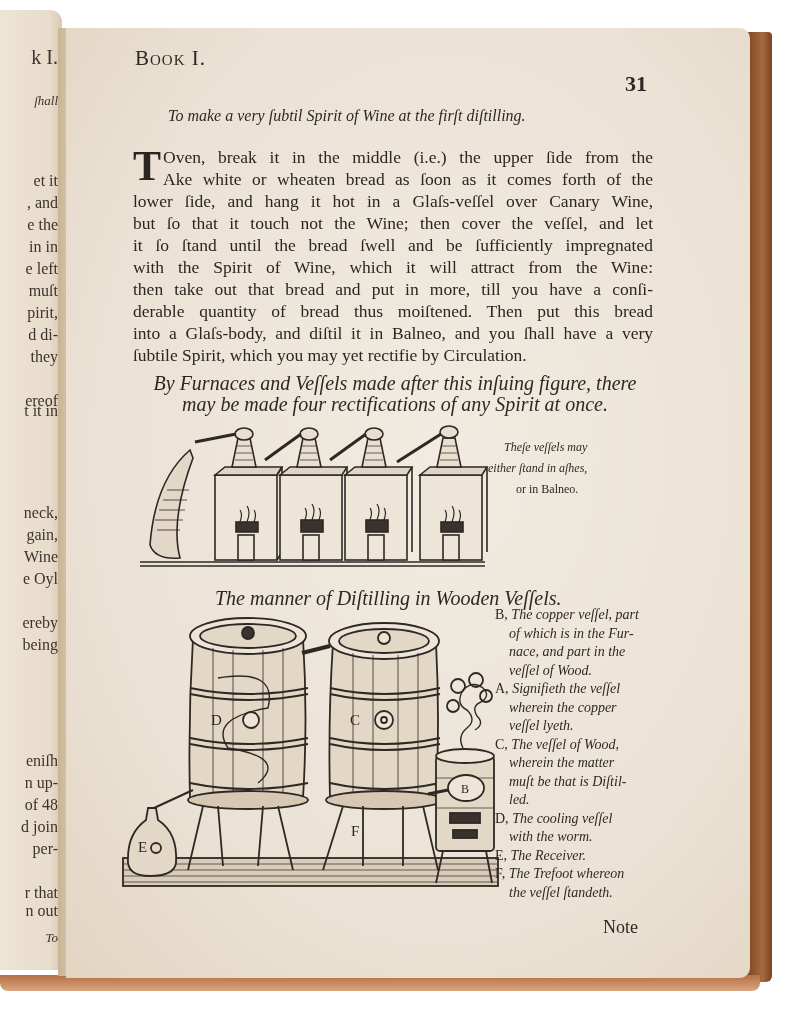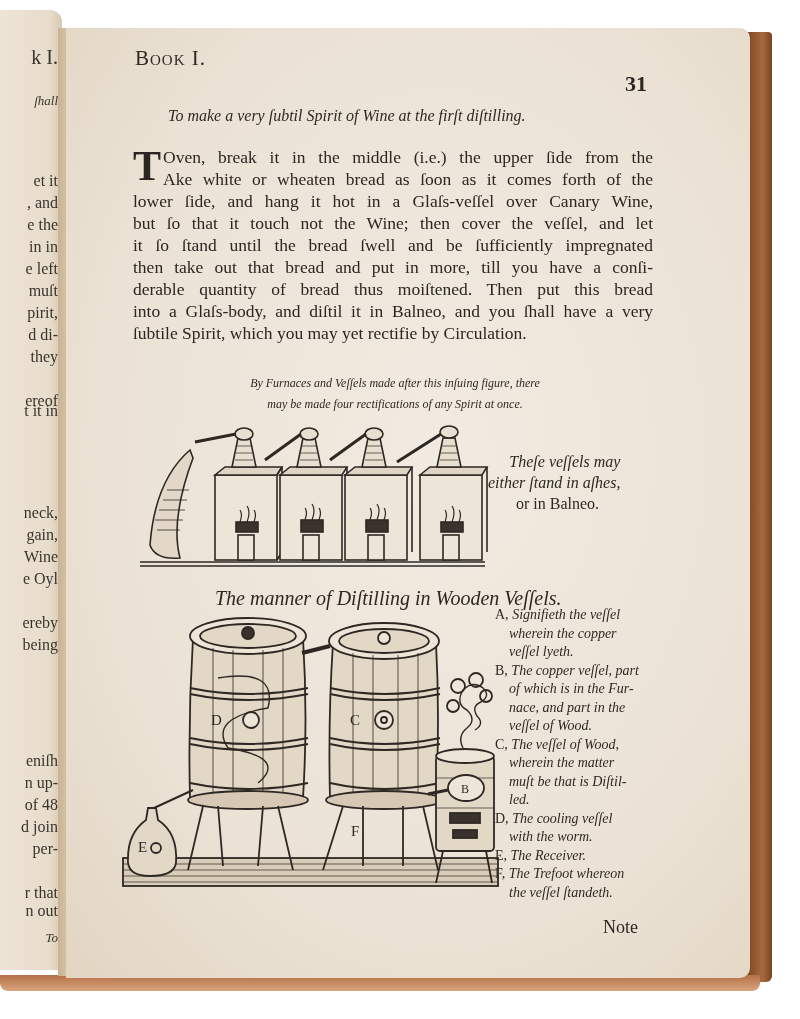--- a/index.html
+++ b/index.html
@@ -47,24 +47,24 @@
       font-family: "Liberation Serif", serif; }
     .running-head .pageno { position: absolute; left: 490px; top: 0; font-size: 22px; font-weight: bold;
       font-family: "Liberation Serif", serif; margin-top: 25px; }
     .section-title { top: 107px; left: 168px; font-size: 16px; font-style: italic;
       font-family: "Liberation Serif", serif; }
     .body-text { top: 146px; left: 133px; width: 520px; font-size: 17.5px; line-height: 22px;
       font-family: "Liberation Serif", serif; color: #2c2623; }
     .body-text .ln { display: block; text-align: justify; text-align-last: justify; white-space: nowrap; }
     .body-text .ln.last { text-align-last: left; }
     .dropcap { float: left; font-size: 42px; line-height: 36px; margin-right: 2px; margin-top: 2px; font-weight: bold; }
-    .caption1 { top: 373px; left: 150px; width: 490px; font-size: 12px; font-style: italic; line-height: 21px;
+    .caption1 { top: 373px; left: 150px; width: 490px; font-size: 20px; font-style: italic; line-height: 21px;
       text-align: center; font-family: "Liberation Serif", serif; }
     .fig1 { top: 420px; left: 135px; width: 355px; height: 150px; }
-    .fig1-note { top: 451px; left: 488px; font-size: 16px; font-style: italic; line-height: 21px;
+    .fig1-note { top: 437px; left: 488px; font-size: 12px; font-style: italic; line-height: 21px;
       font-family: "Liberation Serif", serif; }
     .fig1-note .ln { display: block; text-align: right; }
     .fig1-note .ln.roman { font-style: normal; text-align: left; padding-left: 28px; }
     .caption2 { top: 587px; left: 215px; font-size: 20px; font-style: italic;
       font-family: "Liberation Serif", serif; }
     .fig2 { top: 608px; left: 118px; width: 385px; height: 285px; }
     .legend { top: 606px; left: 495px; width: 165px; font-size: 14px; line-height: 18.5px; font-style: italic;
       font-family: "Liberation Serif", serif; }
     .legend .item { margin-bottom: 0; }
     .legend .item .ln { display: block; padding-left: 14px; white-space: nowrap; }
@@ -120,20 +120,21 @@
 
 <div class="abs section-title">To make a very ſubtil Spirit of Wine at the firſt diſtilling.</div>
 
 <div class="abs body-text">
   <span class="dropcap">T</span>
   <span class="ln">Oven, break it in the middle (i.e.) the upper ſide from the</span>
   <span class="ln">Ake white or wheaten bread as ſoon as it comes forth of the</span>
   <span class="ln" style="clear:left">lower ſide, and hang it hot in a Glaſs-veſſel over Canary Wine,</span>
   <span class="ln">but ſo that it touch not the Wine; then cover the veſſel, and let</span>
   <span class="ln">it ſo ſtand until the bread ſwell and be ſufficiently impregnated</span>
+  <span class="ln">with the Spirit of Wine, which it will attract from the Wine:</span>
   <span class="ln">then take out that bread and put in more, till you have a conſi-</span>
   <span class="ln">derable quantity of bread thus moiſtened. Then put this bread</span>
   <span class="ln">into a Glaſs-body, and diſtil it in Balneo, and you ſhall have a very</span>
   <span class="ln last">ſubtile Spirit, which you may yet rectifie by Circulation.</span>
 </div>
 
 <div class="abs caption1">
   <div>By Furnaces and Veſſels made after this inſuing figure, there</div>
   <div>may be made four rectifications of any Spirit at once.</div>
 </div>
@@ -277,31 +278,31 @@
 
     <path d="M30 200 L38 200 L40 212 Q60 225 58 255 Q56 268 32 268 Q8 268 10 250 Q10 225 28 212 Z" fill="#e3d8c6"></path>
     <line x1="36" y1="200" x2="75" y2="182" stroke-width="2"></line>
     <circle cx="38" cy="240" r="5"></circle>
     <text x="20" y="244" font-size="15" fill="#2e2824" stroke="none">E</text>
   </g>
 </svg>
 
 <div class="abs legend">
   <div class="item">
-    <span class="ln first"><span class="key">A,</span> <span>Signifieth the veſſel</span></span>
-    <span class="ln">wherein the copper</span>
-    <span class="ln">veſſel lyeth.</span>
-  </div>
-  <div class="item">
     <span class="ln first"><span class="key">B,</span> <span>The copper veſſel, part</span></span>
     <span class="ln">of which is in the Fur-</span>
     <span class="ln">nace, and part in the</span>
     <span class="ln">veſſel of Wood.</span>
   </div>
   <div class="item">
+    <span class="ln first"><span class="key">A,</span> <span>Signifieth the veſſel</span></span>
+    <span class="ln">wherein the copper</span>
+    <span class="ln">veſſel lyeth.</span>
+  </div>
+  <div class="item">
     <span class="ln first"><span class="key">C,</span> <span>The veſſel of Wood,</span></span>
     <span class="ln">wherein the matter</span>
     <span class="ln">muſt be that is Diſtil-</span>
     <span class="ln">led.</span>
   </div>
   <div class="item">
     <span class="ln first"><span class="key">D,</span> <span>The cooling veſſel</span></span>
     <span class="ln">with the worm.</span>
   </div>
   <div class="item">

